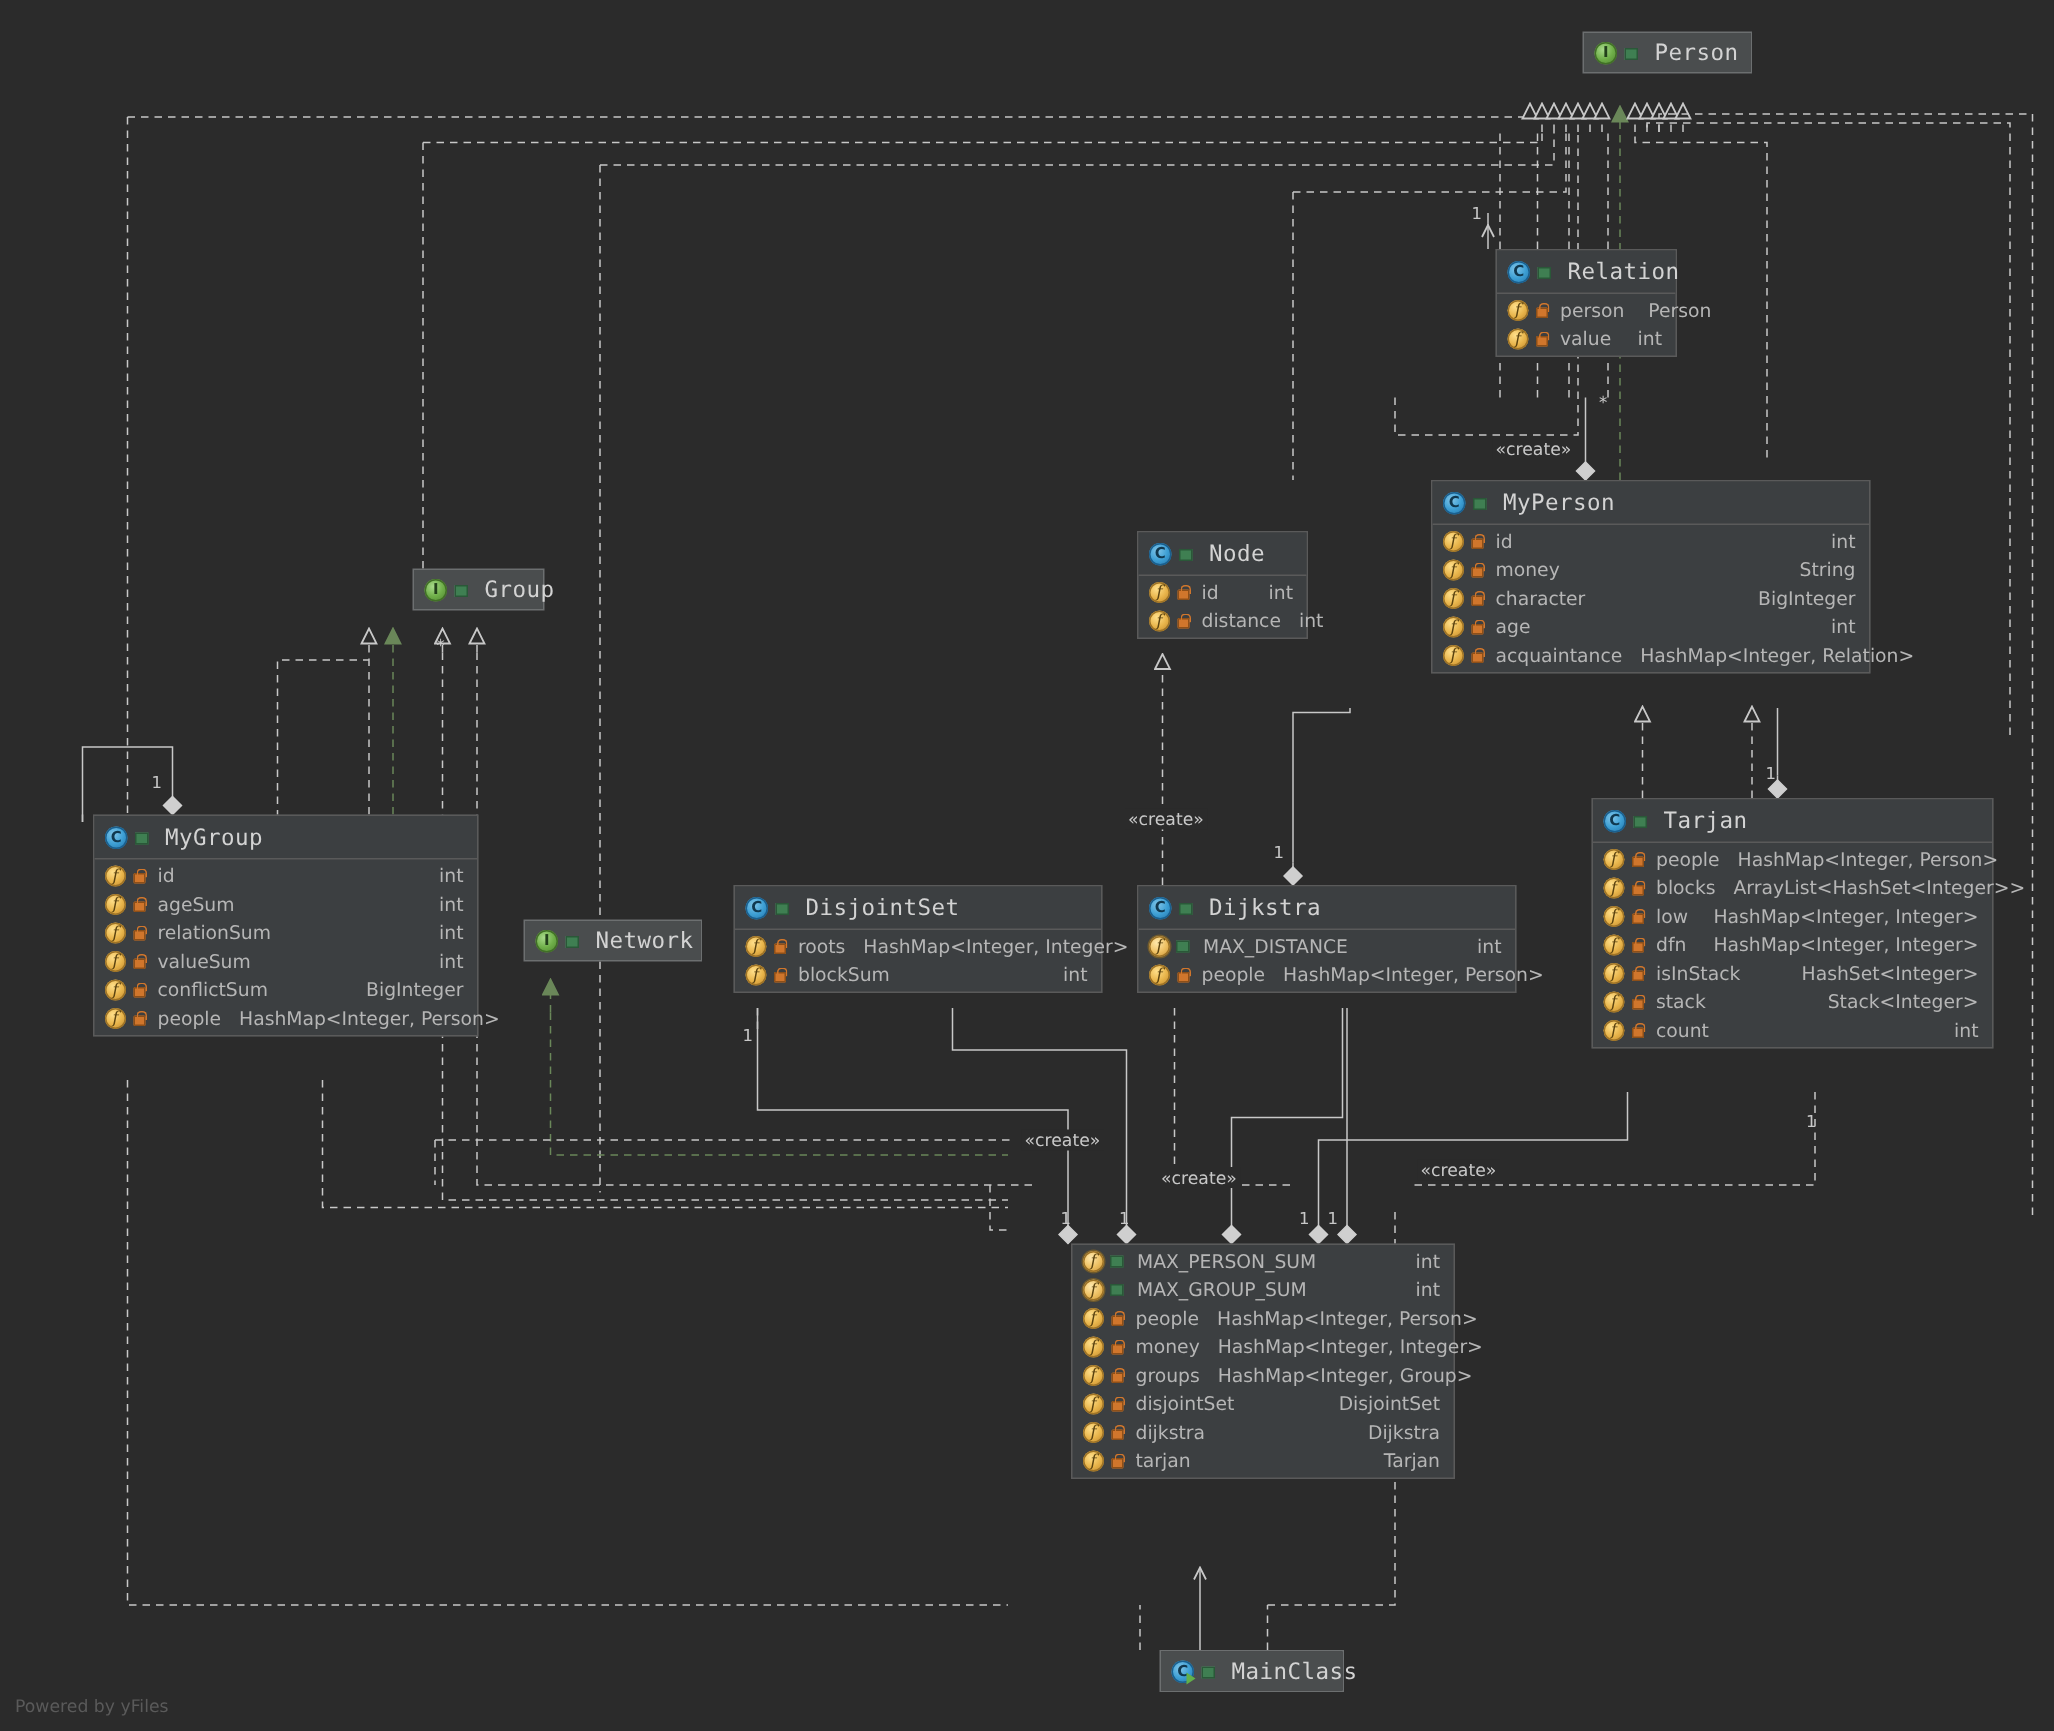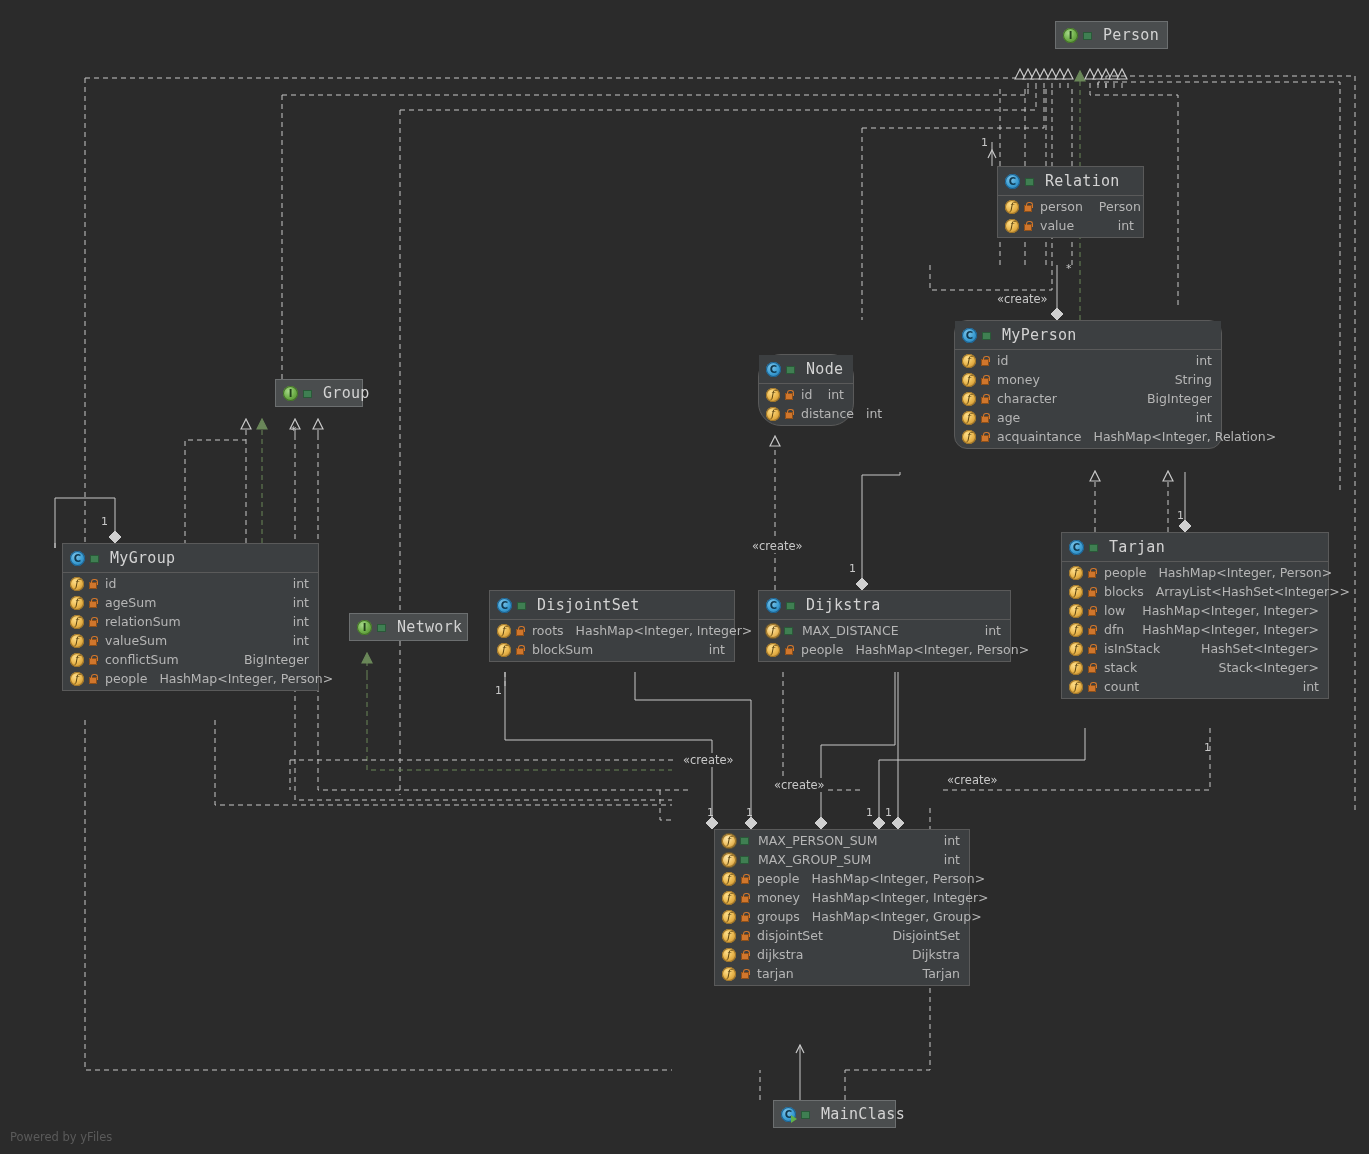--- a/index.html
+++ b/index.html
@@ -321,21 +321,21 @@
   </svg>
 
   <div class="node compact" style="left:1013px; top:21px; width:113px;">
     <div class="node-header">
       <span class="ic ic-iface"></span>
       <span class="ic ic-pkg"></span>
       <span class="node-title">Person</span>
     </div>
   </div>
 
-  <div class="node" style="left:955px; top:166px; width:147px;">
+  <div class="node" style="left:955px; top:166px; width:121px;">
     <div class="node-header">
       <span class="ic ic-class"></span>
       <span class="ic ic-pkg"></span>
       <span class="node-title">Relation</span>
     </div>
     <div class="node-body">
       <div class="attr">
         <span class="ic ic-field"></span>
         <span class="ic ic-private"></span>
         <span class="aname">person</span>
@@ -345,21 +345,21 @@
       <div class="attr">
         <span class="ic ic-field"></span>
         <span class="ic ic-private"></span>
         <span class="aname">value</span>
         <span class="spacer"></span>
         <span class="atype">int</span>
       </div>
     </div>
   </div>
 
-  <div class="node" style="left:912px; top:320px; width:268px;border-radius:13px;">
+  <div class="node" style="left:912px; top:320px; width:293px;">
     <div class="node-header">
       <span class="ic ic-class"></span>
       <span class="ic ic-pkg"></span>
       <span class="node-title">MyPerson</span>
     </div>
     <div class="node-body">
       <div class="attr">
         <span class="ic ic-field"></span>
         <span class="ic ic-private"></span>
         <span class="aname">id</span>
@@ -390,21 +390,21 @@
       <div class="attr tight">
         <span class="ic ic-field"></span>
         <span class="ic ic-private"></span>
         <span class="aname">acquaintance</span>
         <span class="spacer"></span>
         <span class="atype">HashMap&lt;Integer, Relation&gt;</span>
       </div>
     </div>
   </div>
 
-  <div class="node" style="left:716px; top:354px; width:96px;border-radius:23px;">
+  <div class="node" style="left:716px; top:354px; width:114px;">
     <div class="node-header">
       <span class="ic ic-class"></span>
       <span class="ic ic-pkg"></span>
       <span class="node-title">Node</span>
     </div>
     <div class="node-body">
       <div class="attr tight">
         <span class="ic ic-field"></span>
         <span class="ic ic-private"></span>
         <span class="aname">id</span>

